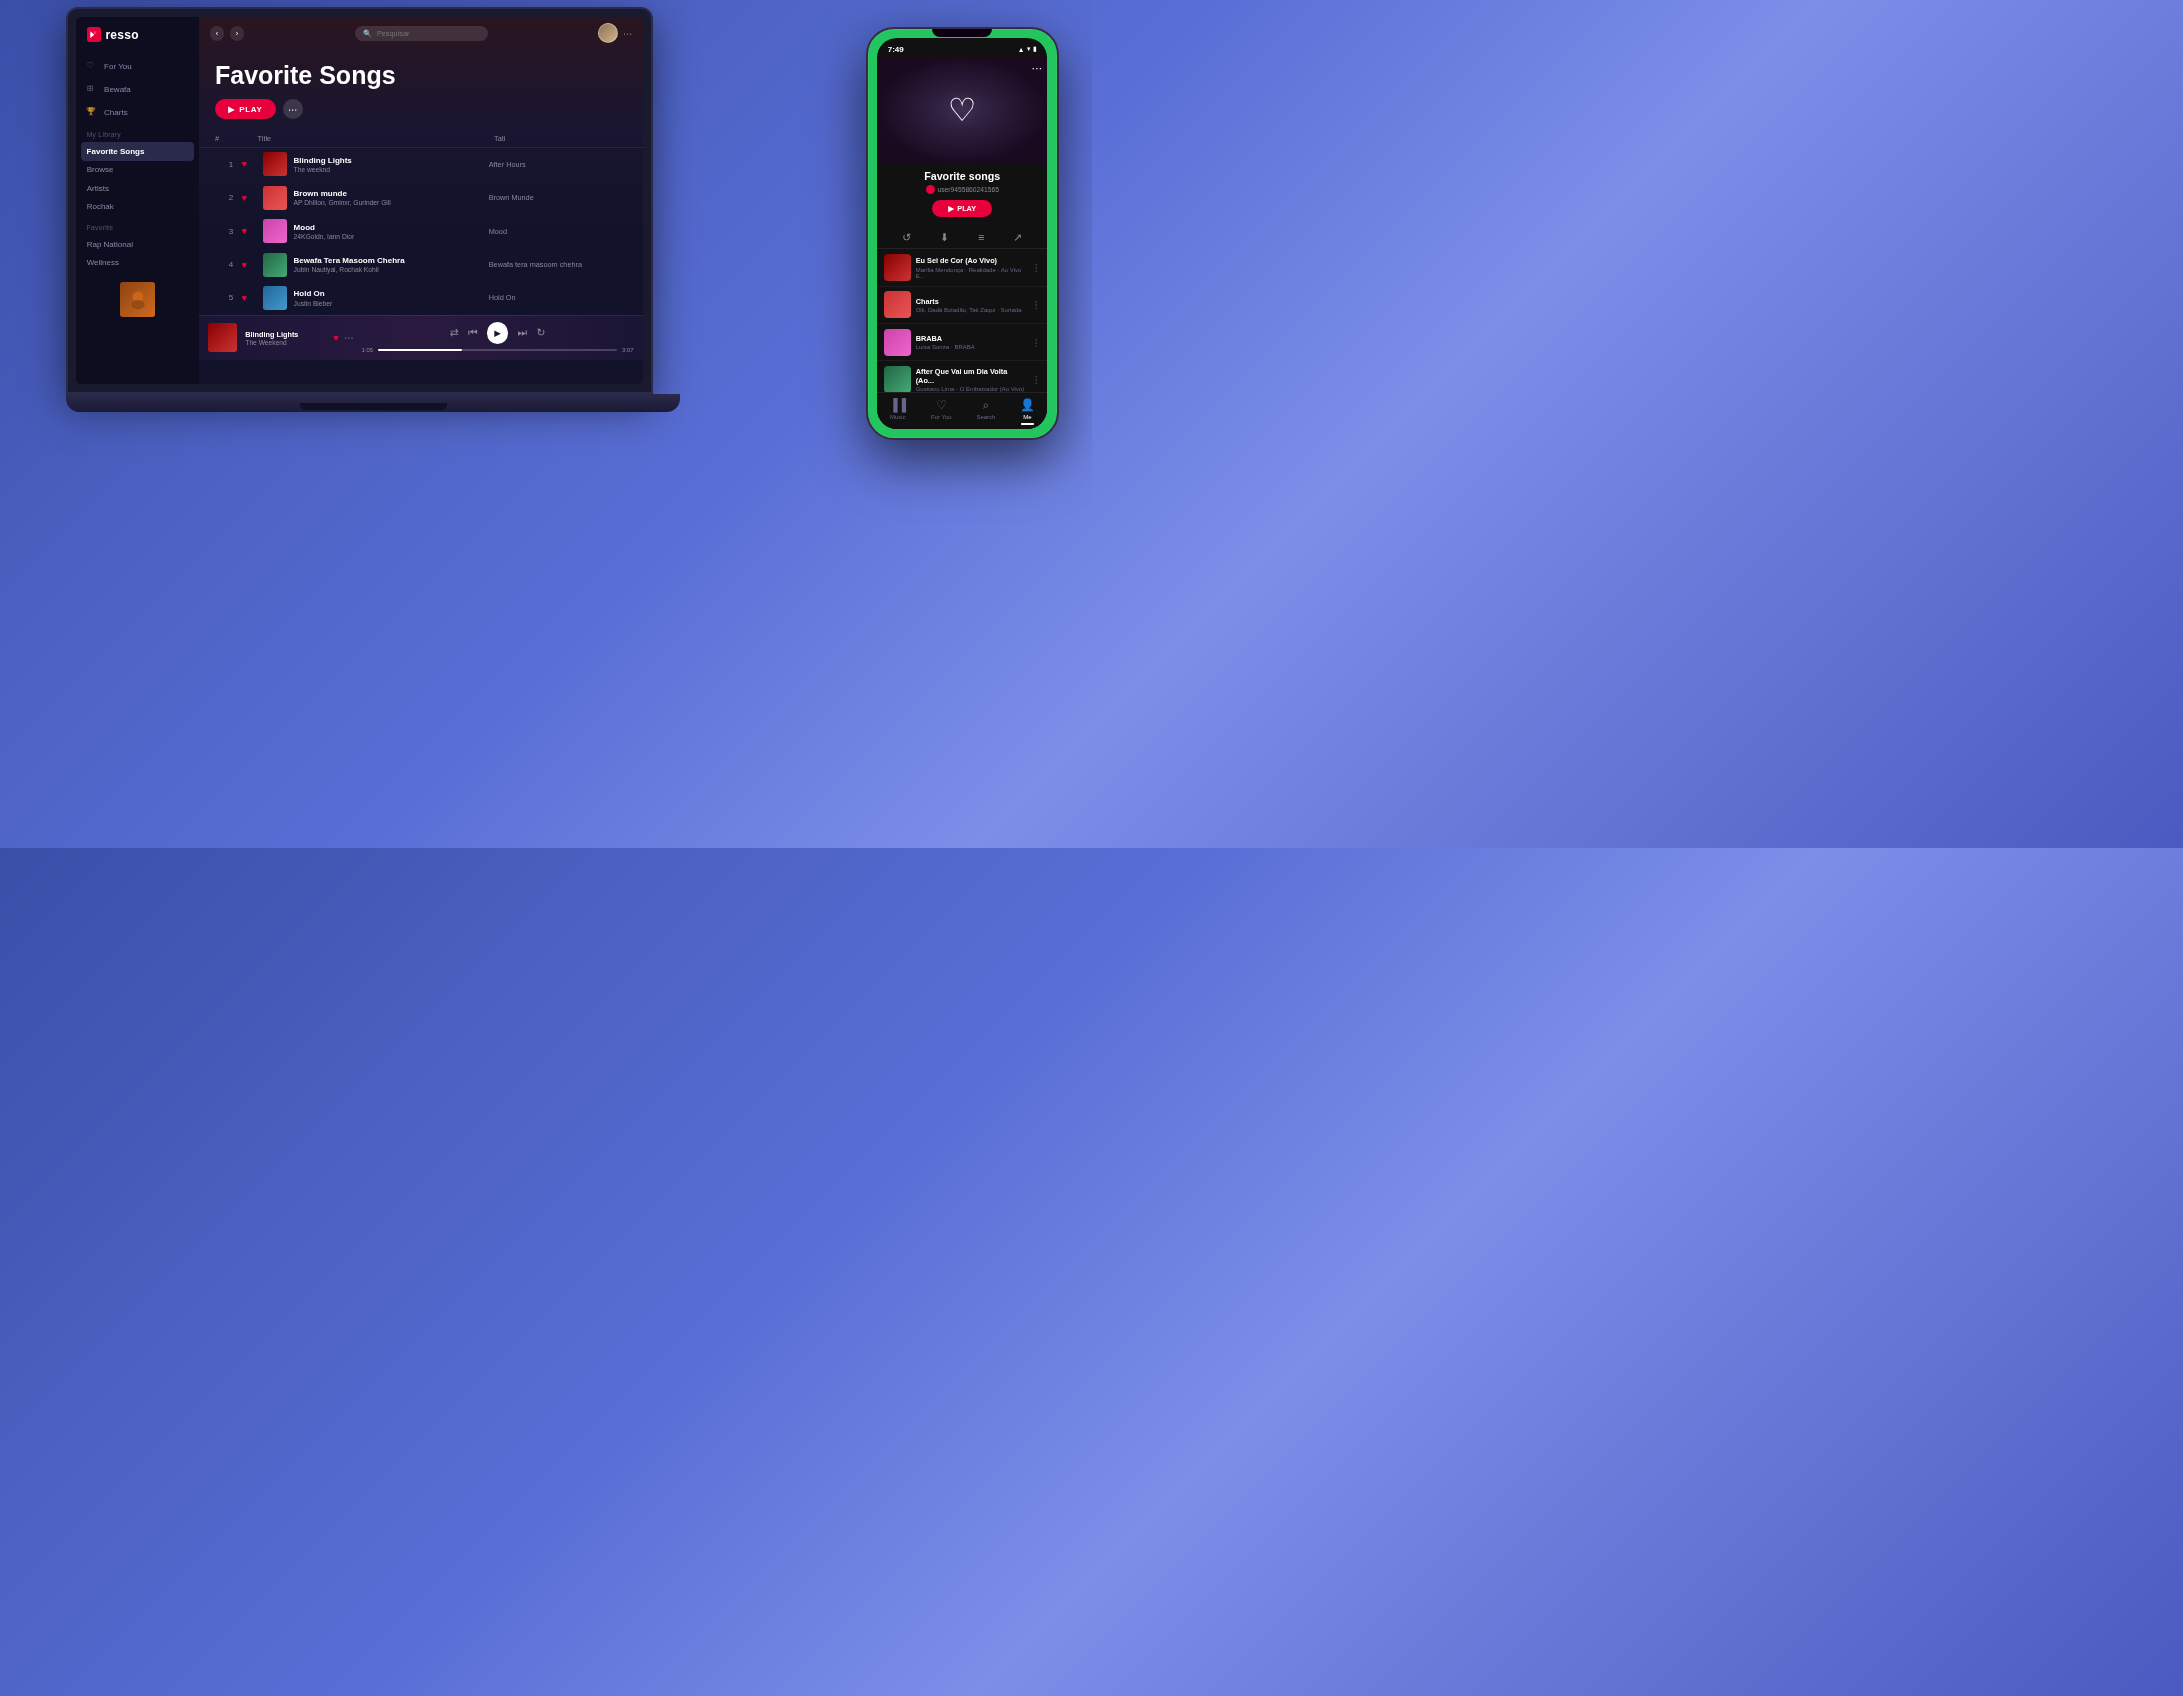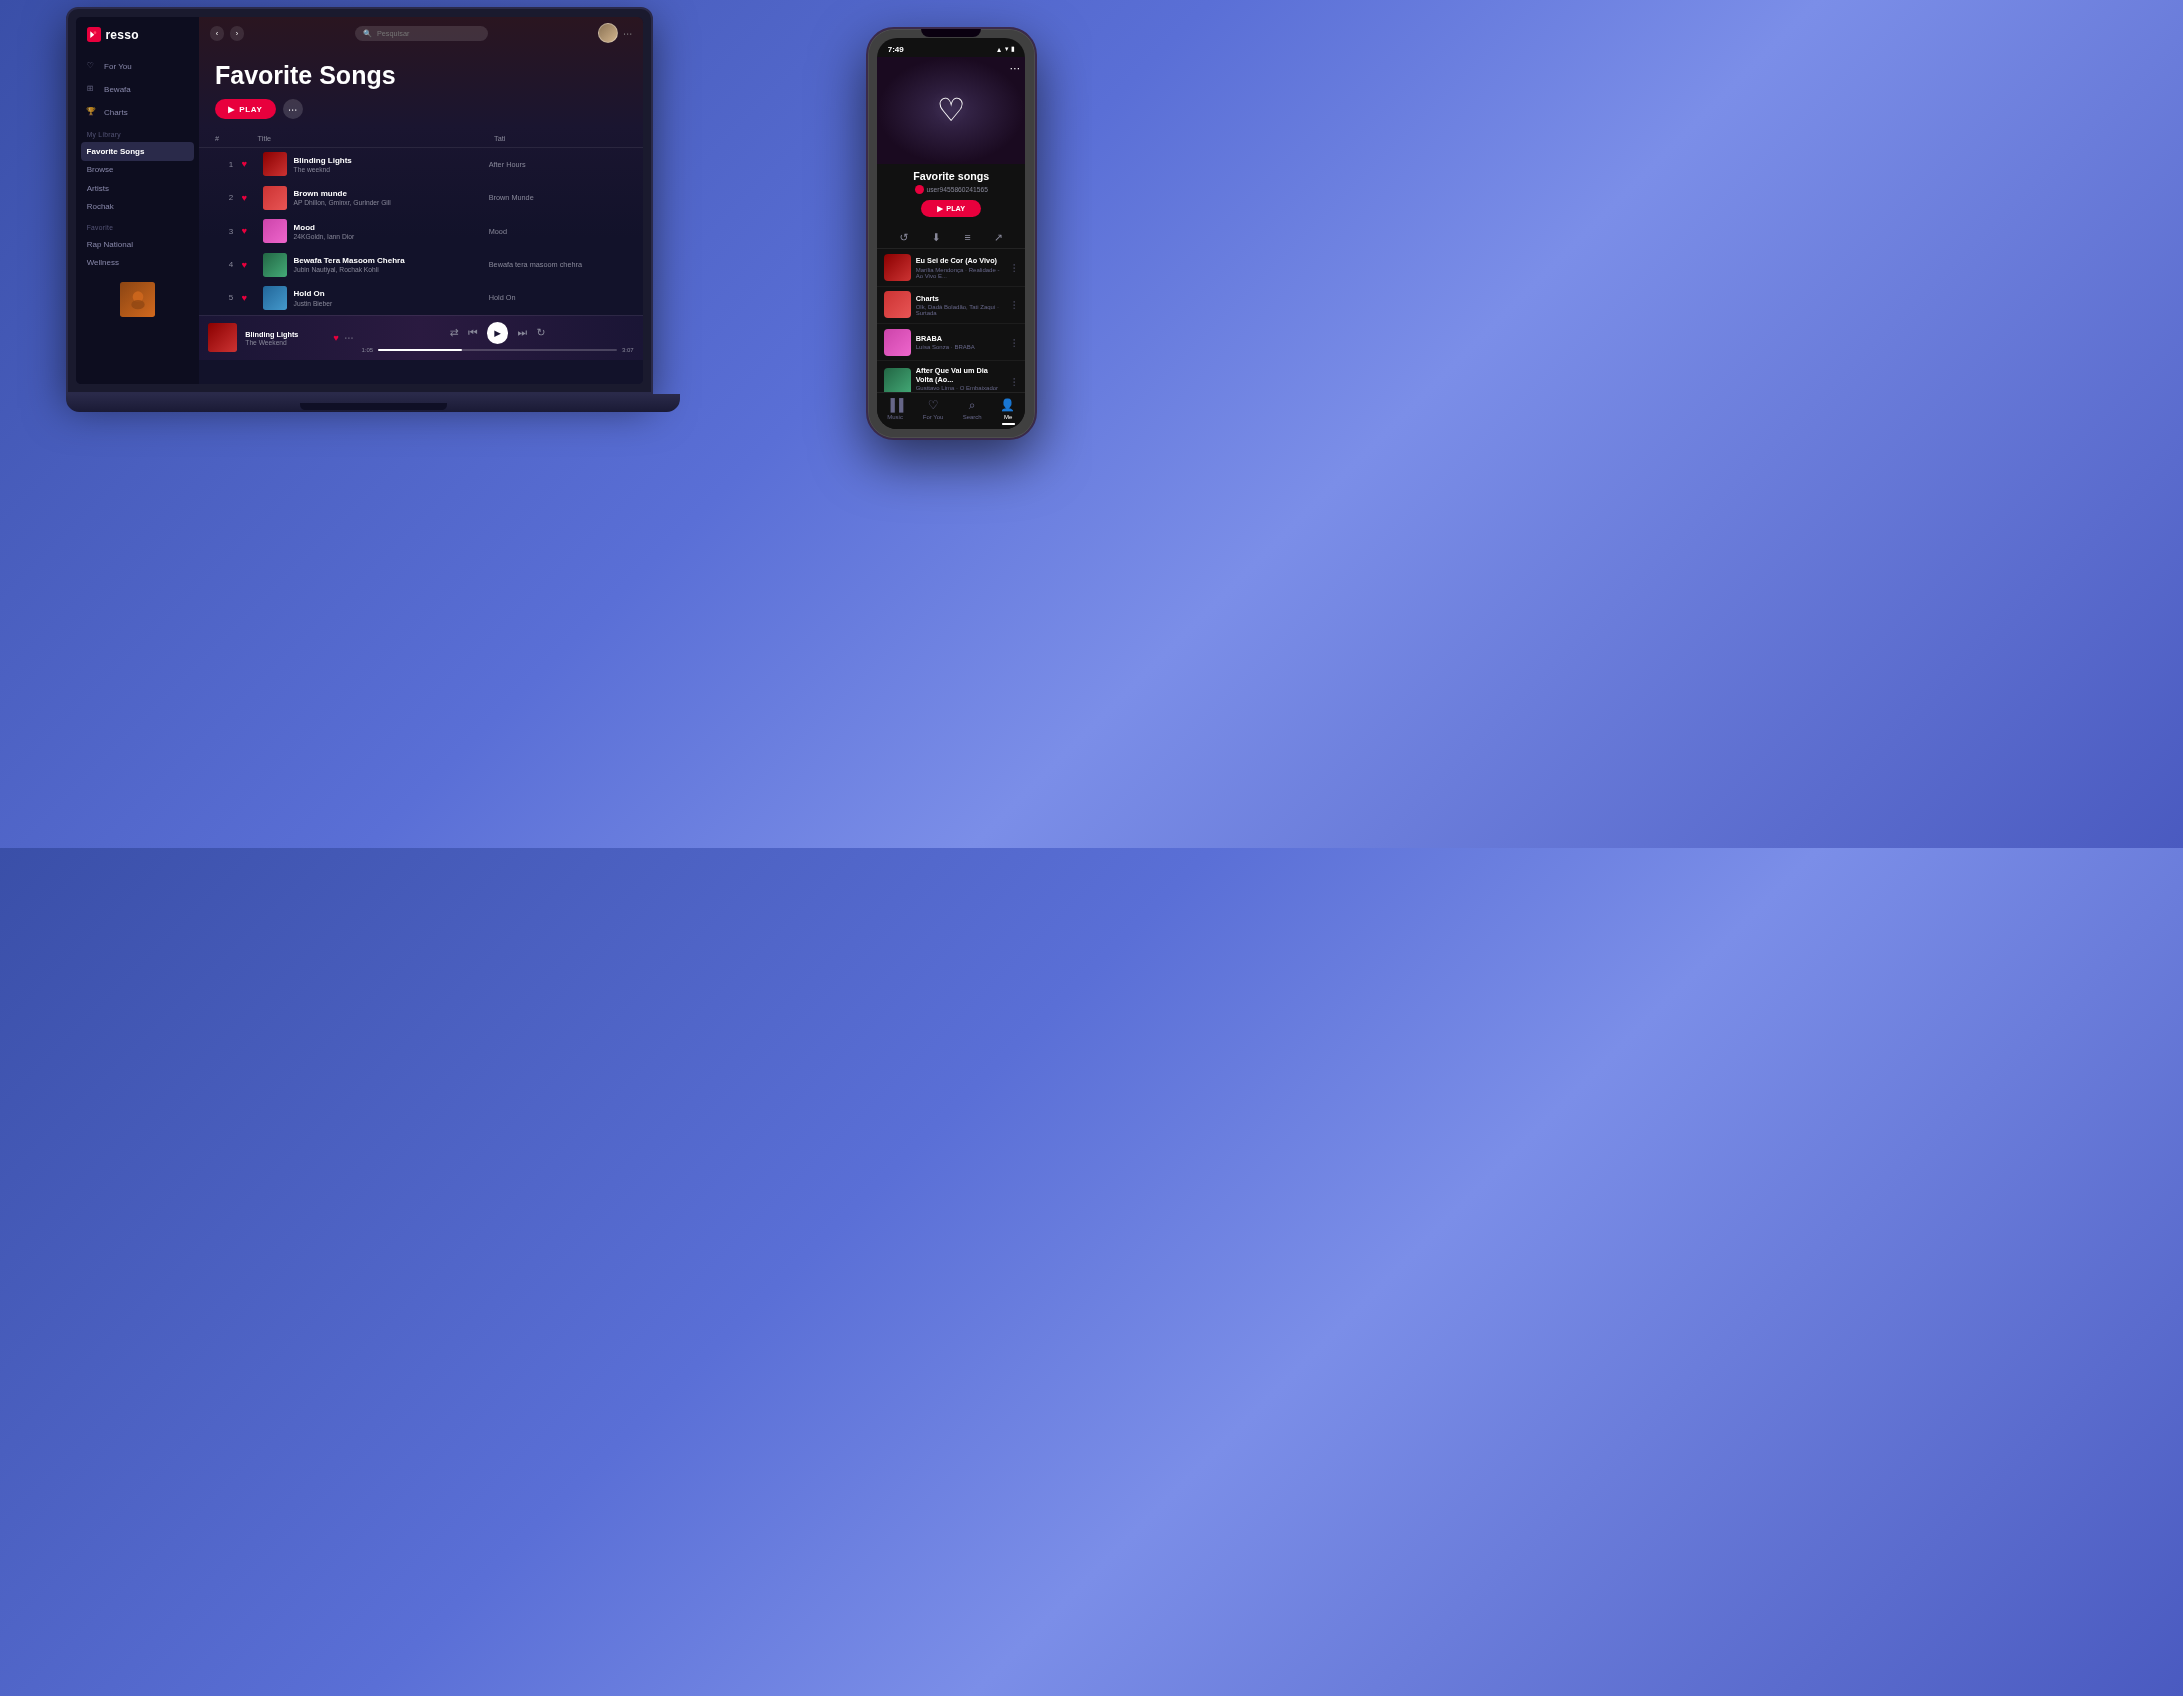--- a/index.html
+++ b/index.html
@@ -403,23 +403,23 @@
 
     
     .phone-container {
       position: absolute;
       right: 13.3px;
       top: 27px;
       width: 213px;
       height: 453px;
     }
     .phone-bezel {
-      width: 171px;
+      width: 193px;
       height: 413px;
-      background: #404040;
+      background: #22c55e;
       border-radius: 28px;
       border: 2px solid #3a2a4a;
       padding: 9.3px;
       box-shadow: 0 20px 53px rgba(0,0,0,0.6), inset 0 0 0 0.7px rgba(255,255,255,0.1);
       position: relative;
       overflow: hidden;
     }
     .phone-notch {
       width: 60px;
       height: 8px;

